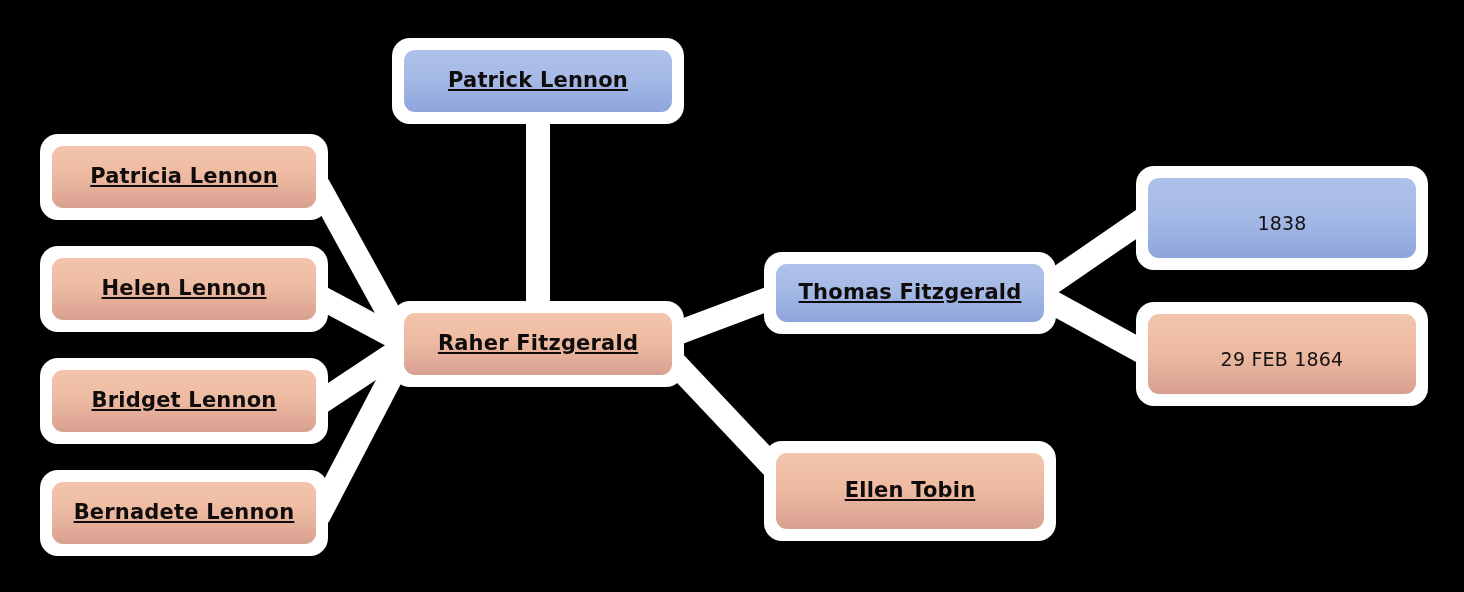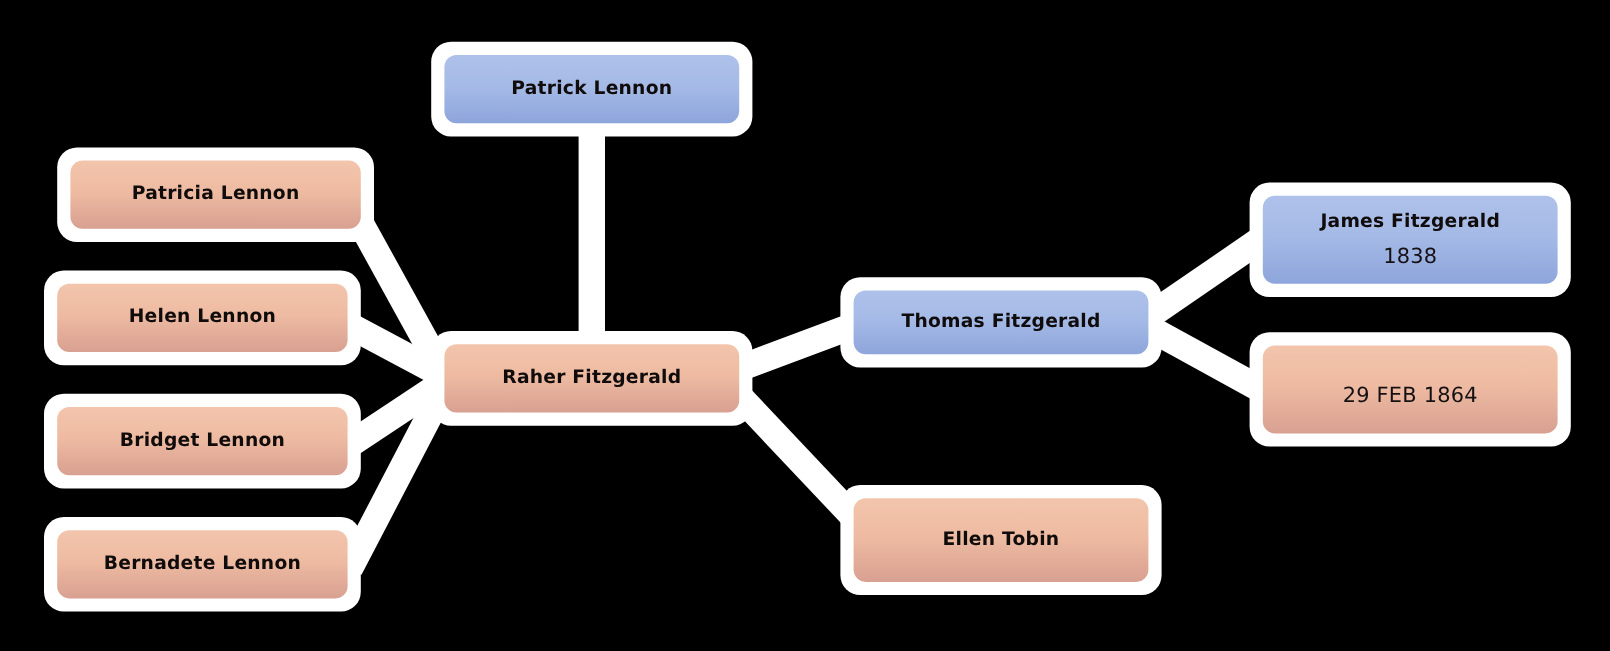--- a/index.html
+++ b/index.html
@@ -47,25 +47,26 @@
     text-align: center;
     overflow: hidden;
   }
   .node.male .node-inner {
     background: linear-gradient(to bottom, #aec1ea 0%, #a5baE6 45%, #8ea5dc 100%);
   }
   .node.female .node-inner {
     background: linear-gradient(to bottom, #f2c5ac 0%, #eebba2 45%, #d8a091 100%);
   }
   .node-name {
-    font-size: 17px;
+    font-size: 21px;
     font-weight: bold;
     color: #100c0c;
     letter-spacing: 0.2px;
     white-space: nowrap;
+    text-decoration: underline;
   }
   .node-date {
     font-size: 19px;
     font-weight: normal;
     color: #151011;
     letter-spacing: 0.2px;
     white-space: nowrap;
     margin-top: 12px;
   }
 </style>
@@ -83,21 +84,21 @@
       <line x1="672" y1="360" x2="790" y2="485" stroke="#ffffff" stroke-width="24" stroke-linecap="butt"></line>
       <line x1="1048" y1="285" x2="1150" y2="215" stroke="#ffffff" stroke-width="24" stroke-linecap="butt"></line>
       <line x1="1048" y1="300" x2="1150" y2="356" stroke="#ffffff" stroke-width="24" stroke-linecap="butt"></line>
     </svg>
   <div id="nodes-layer">
       <div class="node male" style="left: 392px; top: 38px; width: 292px; height: 86px;">
         <div class="node-inner">
           <div class="node-name">Patrick Lennon</div>
         </div>
       </div>
-      <div class="node female" style="left: 40px; top: 134px; width: 288px; height: 86px; margin-left: 12px;">
+      <div class="node female" style="left: 40px; top: 134px; width: 288px; height: 86px;">
         <div class="node-inner">
           <div class="node-name">Patricia Lennon</div>
         </div>
       </div>
       <div class="node female" style="left: 40px; top: 246px; width: 288px; height: 86px;">
         <div class="node-inner">
           <div class="node-name">Helen Lennon</div>
         </div>
       </div>
       <div class="node female" style="left: 392px; top: 301px; width: 292px; height: 86px;">
@@ -120,21 +121,20 @@
           <div class="node-name">Thomas Fitzgerald</div>
         </div>
       </div>
       <div class="node female" style="left: 764px; top: 441px; width: 292px; height: 100px;">
         <div class="node-inner">
           <div class="node-name">Ellen Tobin</div>
         </div>
       </div>
       <div class="node male" style="left: 1136px; top: 166px; width: 292px; height: 104px;">
         <div class="node-inner">
-          <div class="node-name">James Fitzgerald</div>
           <div class="node-date">1838</div>
         </div>
       </div>
       <div class="node female" style="left: 1136px; top: 302px; width: 292px; height: 104px;">
         <div class="node-inner">
           <div class="node-date">29 FEB 1864</div>
         </div>
       </div>
     </div>
 </div>

